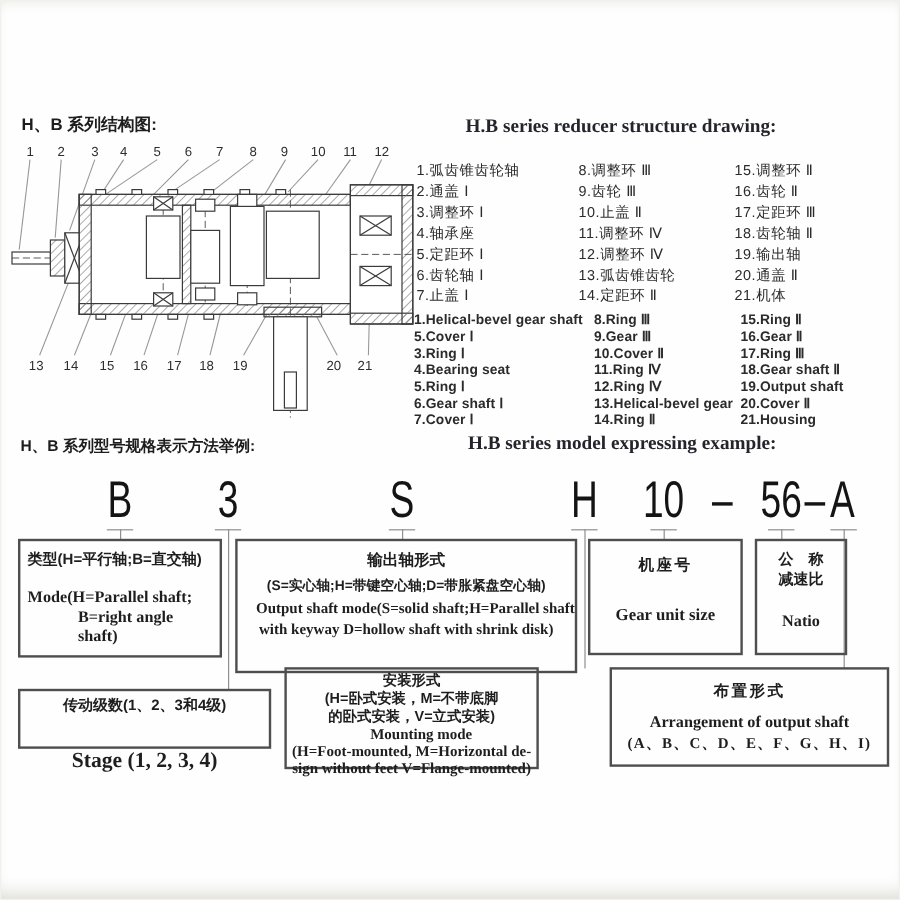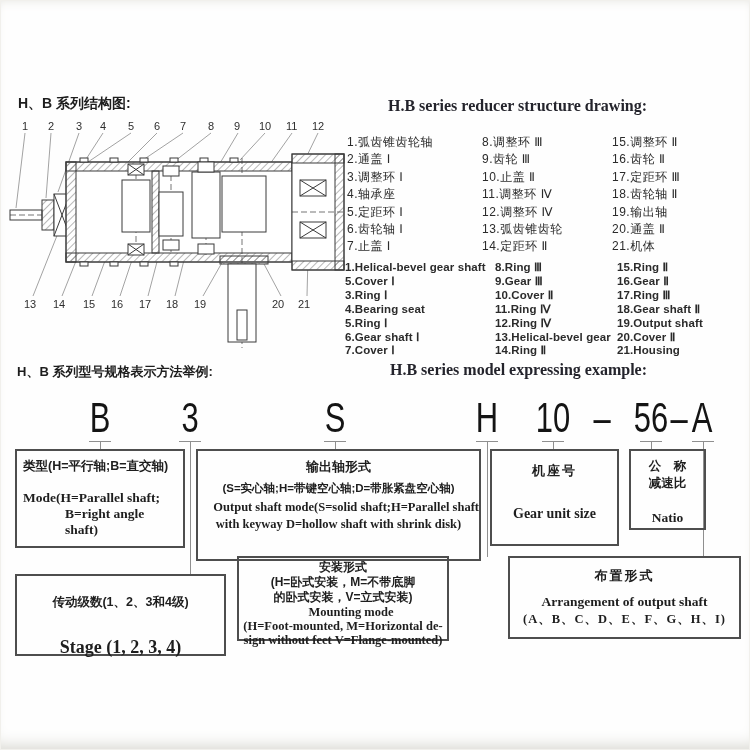--- a/index.html
+++ b/index.html
@@ -262,27 +262,27 @@
     <div class="czh zh" style="font-size:11.5px;margin-top:5px;white-space:nowrap;">(S=实心轴;H=带键空心轴;D=带胀紧盘空心轴)</div>
     <div class="cen" style="font-size:12.5px;margin-top:4px;white-space:nowrap;text-align:right;">Output shaft mode(S=solid shaft;H=Parallel shaft</div>
     <div class="cen" style="font-size:12.5px;margin-top:2px;white-space:nowrap;">with  keyway D=hollow shaft with shrink disk)</div>
   </div>
 
   <div class="box ctr" style="left:490px;top:449px;width:129px;height:97px;padding-top:11px;">
     <div class="czh zh" style="font-size:13px;letter-spacing:2px;">机座号</div>
     <div class="cen" style="font-size:14px;margin-top:26px;">Gear unit size</div>
   </div>
 
-  <div class="box ctr" style="left:629px;top:449px;width:77px;height:81px;padding-top:7px;">
+  <div class="box ctr" style="left:629px;top:449px;width:77px;height:97px;padding-top:7px;">
     <div class="czh zh" style="font-size:12.5px;">公　称</div>
     <div class="czh zh" style="font-size:12.5px;">减速比</div>
     <div class="cen" style="font-size:13.5px;margin-top:18px;">Natio</div>
   </div>
 
-  <div class="box ctr" style="left:15px;top:574px;width:211px;height:82px;padding-top:18px;">
+  <div class="box ctr" style="left:15px;top:574px;width:211px;height:50px;padding-top:4px;">
     <div class="czh zh" style="font-size:12.5px;white-space:nowrap;">传动级数(1、2、3和4级)</div>
     <div class="cen" style="font-size:18px;margin-top:26px;">Stage (1, 2, 3, 4)</div>
   </div>
 
   <div class="box ctr" style="left:237px;top:556px;width:212px;height:85px;padding-top:2px;">
     <div class="czh zh" style="font-size:12px;line-height:15px;">安装形式</div>
     <div class="czh zh" style="font-size:12px;line-height:15px;white-space:nowrap;">(H=卧式安装，M=不带底脚</div>
     <div class="czh zh" style="font-size:12px;line-height:15px;white-space:nowrap;">的卧式安装，V=立式安装)</div>
     <div class="cen" style="font-size:12.5px;line-height:14px;margin-left:16px;">Mounting mode</div>
     <div class="cen" style="font-size:12.5px;line-height:14px;white-space:nowrap;">(H=Foot-mounted, M=Horizontal de-</div>

